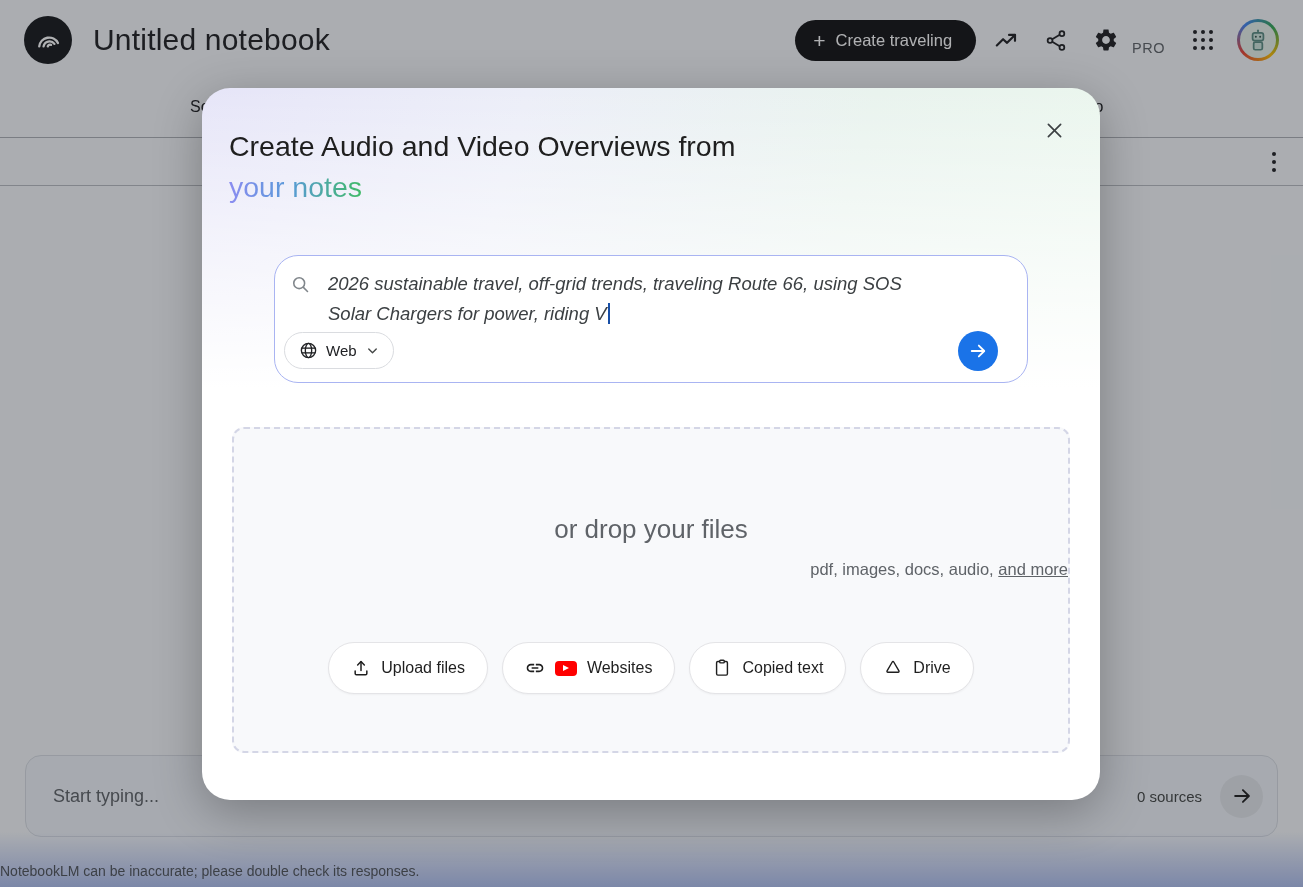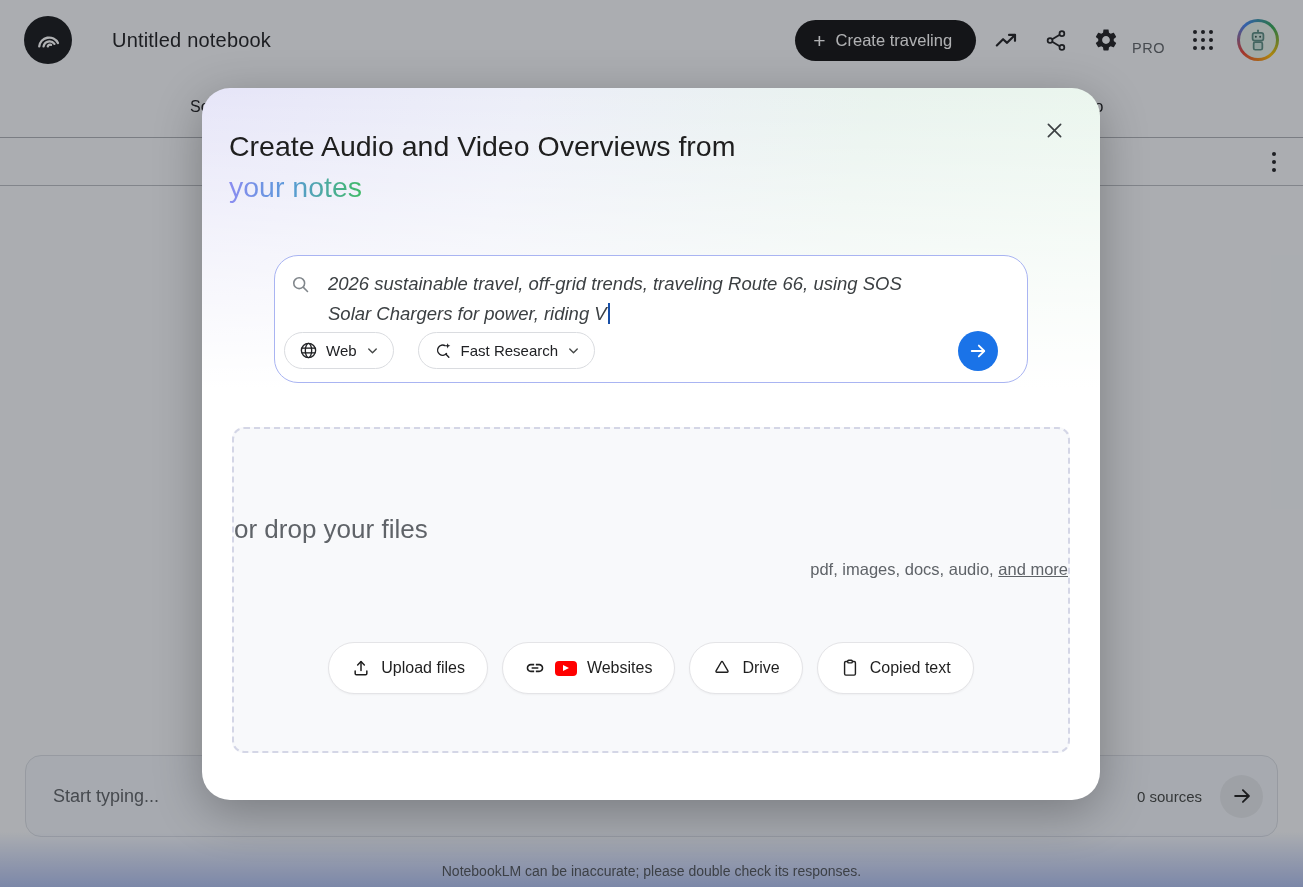--- a/index.html
+++ b/index.html
@@ -16,21 +16,21 @@
   .page { position:absolute; inset:0; }
 
   .header {
     position:absolute; top:0; left:0; right:0; height:80px;
     display:flex; align-items:center; padding:0 24px;
   }
   .logo-circle {
     width:48px; height:48px; border-radius:50%; background:#17191c;
     display:flex; align-items:center; justify-content:center; flex:0 0 auto;
   }
-  .nb-title { margin-left:40px; font-size:20px; color:#202124; letter-spacing:.2px; }
+  .nb-title { margin-left:21px; font-size:30px; color:#202124; letter-spacing:.2px; }
   .header-spacer { flex:1; }
   .create-btn {
     display:flex; align-items:center; gap:10px; height:41px;
     background:#131314; color:#fff; border:none; border-radius:21px;
     padding:0 24px 0 18px; font-size:16.5px; font-family:inherit; cursor:pointer;
   }
   .create-btn .plus { font-size:21px; line-height:1; font-weight:400; }
   .hdr-icon-btn {
     width:40px; height:40px; border:none; background:transparent; border-radius:50%;
     display:flex; align-items:center; justify-content:center; margin-left:10px; cursor:pointer;
@@ -81,21 +81,21 @@
   .chat-send {
     width:43px; height:43px; border-radius:50%; border:none; background:#e4e7ec;
     display:flex; align-items:center; justify-content:center; cursor:pointer; color:#1f1f1f;
   }
 
   .bottom-glow {
     position:absolute; left:0; right:0; bottom:0; height:55px;
     background:linear-gradient(180deg, rgba(183,197,240,0) 0%, #b0c0ef 100%);
   }
   .disclaimer {
-    position:absolute; left:0; right:0; bottom:8px; text-align:center;
+    position:absolute; left:0; right:0; bottom:8px; text-align:left;
     font-size:14px; color:#50545a;
   }
 
   
   .overlay { position:absolute; inset:0; background:rgba(22,25,31,0.34); z-index:10; }
 
   
   .modal {
     position:absolute; left:202px; top:88px; width:898px; height:712px; z-index:20;
     border-radius:28px; background:#fff;
@@ -140,21 +140,21 @@
     border:none; background:#1a73e8; color:#fff; cursor:pointer;
     display:flex; align-items:center; justify-content:center;
   }
 
   
   .dropzone {
     position:absolute; left:30px; top:339px; width:838px; height:326px;
     border:2px dashed #d4d6e6; border-radius:12px; background:#f8f9fb;
   }
   .drop-heading {
-    position:absolute; top:85px; left:0; right:0; 
+    position:absolute; top:85px; left:0; right:0; text-align:center;
     font-size:26px; color:#5f6368;
   }
   .drop-subtext {
     position:absolute; top:131px; left:0; right:0; text-align:right;
     font-size:16.5px; color:#5f6368;
   }
   .drop-subtext .more-link { text-decoration:underline; cursor:pointer; color:#5f6368; }
   .src-buttons {
     position:absolute; top:213px; left:0; right:0;
     display:flex; justify-content:center; gap:14px;
@@ -324,35 +324,20 @@
           </svg>
         </span>
         <span>Web</span>
         <span class="chev">
           <svg width="15" height="15" viewBox="0 0 24 24" fill="none" stroke="currentColor" stroke-width="2.2" stroke-linecap="round" stroke-linejoin="round">
             <polyline points="6,9.5 12,15.5 18,9.5"></polyline>
           </svg>
         </span>
       </button>
 
-      <button class="chip">
-        <span>
-          <svg width="20" height="20" viewBox="0 0 24 24" fill="none" stroke="#202124" stroke-width="1.7" stroke-linecap="round">
-            <path d="M16.2 15.1 A6.1 6.1 0 1 1 14.5 5.6"></path>
-            <line x1="15.6" y1="16" x2="19" y2="19.5"></line>
-            <path d="M17.6 2.6 l.9 2.3 2.3.9 -2.3.9 -.9 2.3 -.9-2.3 -2.3-.9 2.3-.9 z" fill="#202124" stroke="none"></path>
-          </svg>
-        </span>
-        <span>Fast Research</span>
-        <span class="chev">
-          <svg width="15" height="15" viewBox="0 0 24 24" fill="none" stroke="currentColor" stroke-width="2.2" stroke-linecap="round" stroke-linejoin="round">
-            <polyline points="6,9.5 12,15.5 18,9.5"></polyline>
-          </svg>
-        </span>
-      </button>
     </div>
 
     <button class="submit-btn">
       <span>
         <svg width="20" height="20" viewBox="0 0 24 24" fill="none" stroke="#fff" stroke-width="2.2" stroke-linecap="round" stroke-linejoin="round">
           <line x1="4.5" y1="12" x2="19" y2="12"></line>
           <polyline points="13,5.5 19.5,12 13,18.5"></polyline>
         </svg>
       </span>
     </button>
@@ -383,31 +368,31 @@
         </span>
         <span class="yt-badge">
             <i></i>
           </span>
         <span>Websites</span>
       </button>
 
       <button class="src-btn">
         <span>
           <svg width="20" height="20" viewBox="0 0 24 24" fill="none" stroke="#1f1f1f" stroke-width="1.7" stroke-linejoin="round">
-            <path d="M12.9 4.8l6.2 10.7c.4.7-.1 1.5-.9 1.5H5.8c-.8 0-1.3-.8-.9-1.5l6.2-10.7c.4-.7 1.4-.7 1.8 0z"></path>
-          </svg>
-        </span>
-        <span>Drive</span>
-      </button>
-
-      <button class="src-btn">
-        <span>
-          <svg width="20" height="20" viewBox="0 0 24 24" fill="none" stroke="#1f1f1f" stroke-width="1.7" stroke-linejoin="round">
             <rect x="5.5" y="4.2" width="13" height="16.3" rx="1.5"></rect>
             <rect x="9.3" y="2.6" width="5.4" height="3.2" rx="1" fill="#fff"></rect>
           </svg>
         </span>
         <span>Copied text</span>
       </button>
 
+      <button class="src-btn">
+        <span>
+          <svg width="20" height="20" viewBox="0 0 24 24" fill="none" stroke="#1f1f1f" stroke-width="1.7" stroke-linejoin="round">
+            <path d="M12.9 4.8l6.2 10.7c.4.7-.1 1.5-.9 1.5H5.8c-.8 0-1.3-.8-.9-1.5l6.2-10.7c.4-.7 1.4-.7 1.8 0z"></path>
+          </svg>
+        </span>
+        <span>Drive</span>
+      </button>
+
     </div>
   </div>
 </div>
 
 </body></html>

